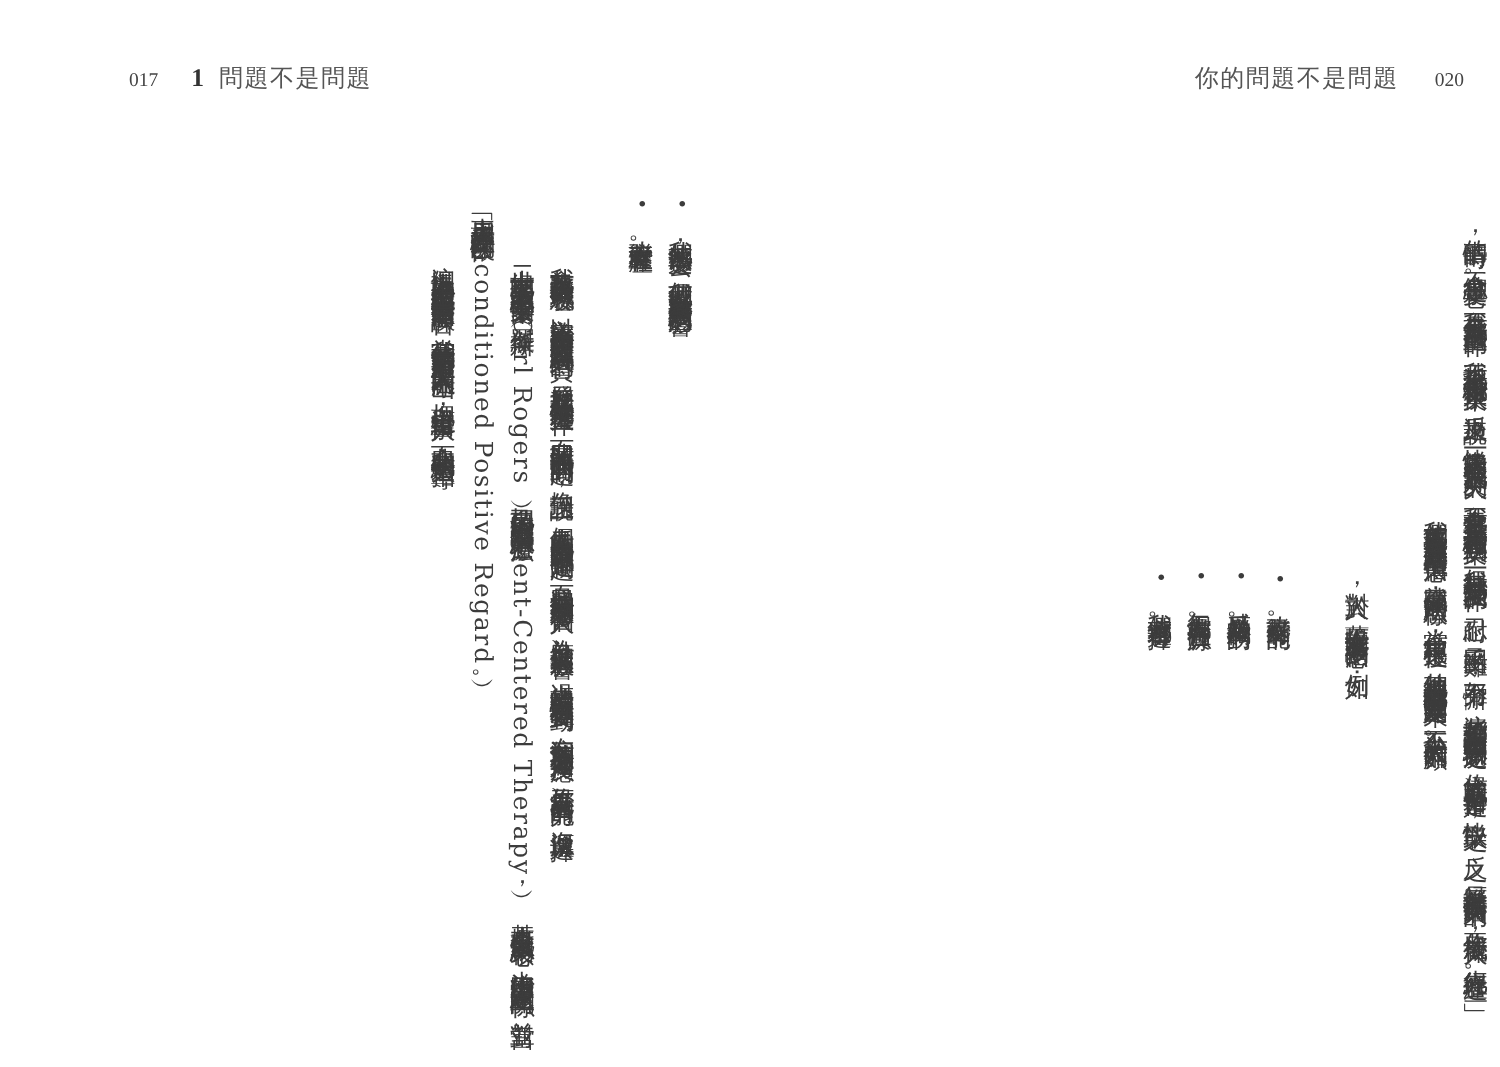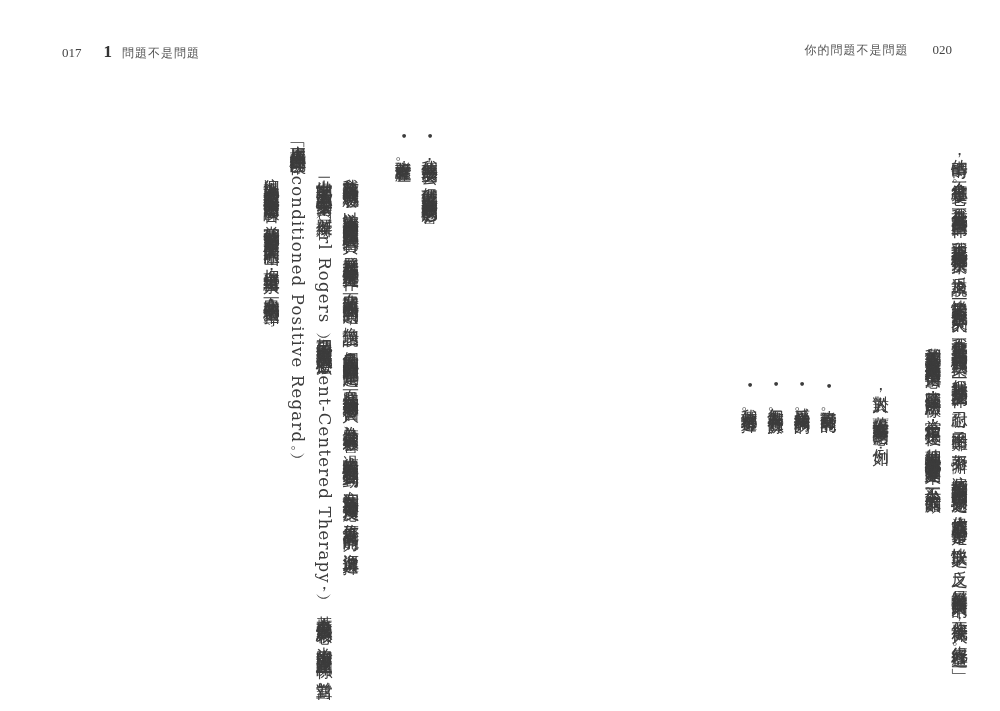--- a/index.html
+++ b/index.html
@@ -1,26 +1,26 @@
 <!DOCTYPE html>
 <html><head>
 <meta charset="utf-8">
 <style>
   html, body { margin: 0; padding: 0; background: #ffffff; }
   body { width: 1000px; height: 711px; position: relative; overflow: hidden;
          font-family: "DejaVu Serif", "Liberation Serif", serif; color: #3a3a3a; }
-  .page { position: absolute; top: 0; height: 580px; width: 500px; }
+  .page { position: absolute; top: 0; height: 580px; width: 500px; margin-left: 24px; }
   .page-left { left: 0; }
   .page-right { left: 500px; text-align: center; }
   .header { position: absolute; top: 42px; font-size: 12px; color: #555; display: flex; align-items: baseline; }
   .page-left .header { left: 62px; }
   .page-right .header { right: 48px; }
   .folio { font-family: "Liberation Serif", serif; font-size: 13px; color: #444; }
   .chap-num { font-family: "Liberation Serif", serif; font-weight: bold; font-size: 17px; margin: 0 10px 0 22px; color: #333; }
-  .running-title { font-size: 12px; letter-spacing: 1px; color: #555; }
+  .running-title { font-size: 16px; letter-spacing: 1px; color: #555; }
   .page-right .running-title { margin-right: 24px; }
   .body-text {
     position: absolute; top: 132px;
     writing-mode: vertical-rl; -webkit-writing-mode: vertical-rl;
     font-size: 16.5px; line-height: 26.4px; letter-spacing: 1.2px;
     height: 540px; color: #3c3c3c;
   }
   .page-right .body-text { right: 28px; }
   .page-left .body-text { right: 58px; }
   .para { margin: 0; text-indent: 0; }

